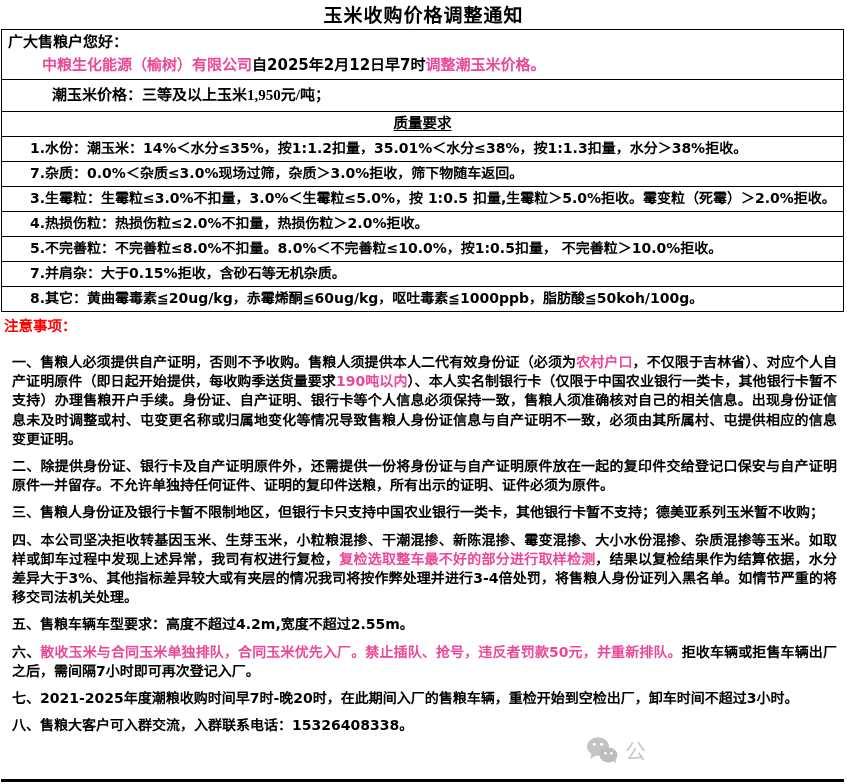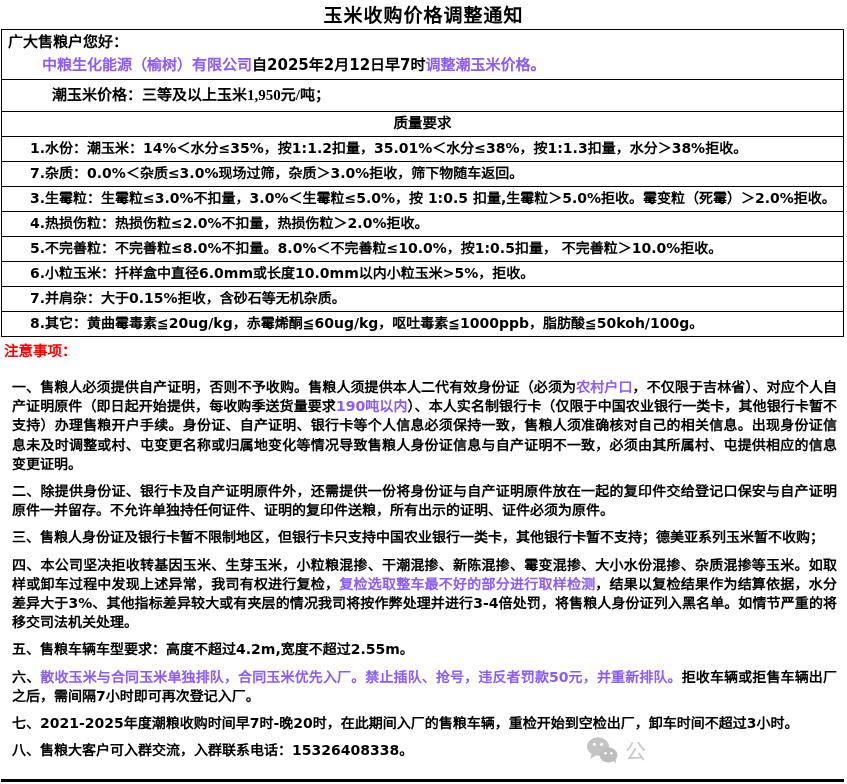--- a/index.html
+++ b/index.html
@@ -58,36 +58,37 @@
     font-weight: bold;
     line-height: 20px;
   }
   .company-line {
     font-size: 15px;
     font-weight: bold;
     line-height: 21px;
     padding-left: 34px;
     margin-top: 3px;
   }
-  .red { color: #8b5cf6; }
+  .red { color: #ec4899; }
 
   .price-row {
     font-size: 15px;
     font-weight: bold;
     padding-left: 44px;
     line-height: 26px;
     font-family: Liberation Serif, serif;
   }
 
   .qual-head {
     text-align: center;
     font-size: 14.5px;
     font-weight: bold;
   }
   .qual-head span.u {
+    text-decoration: underline;
     text-underline-offset: 2px;
   }
 
   .item {
     font-size: 14px;
     line-height: 19px;
     font-weight: bold;
     text-indent: 22px;
   }
 
@@ -189,25 +190,20 @@
         </td>
       </tr>
       <tr>
         <td>
           <div class="item">4.热损伤粒：热损伤粒≤2.0%不扣量，热损伤粒＞2.0%拒收。</div>
         </td>
       </tr>
       <tr>
         <td>
           <div class="item">5.不完善粒：不完善粒≤8.0%不扣量。8.0%＜不完善粒≤10.0%，按1:0.5扣量， 不完善粒＞10.0%拒收。</div>
-        </td>
-      </tr>
-      <tr>
-        <td>
-          <div class="item">6.小粒玉米：扦样盒中直径6.0mm或长度10.0mm以内小粒玉米&gt;5%，拒收。</div>
         </td>
       </tr>
       <tr>
         <td>
           <div class="item">7.并肩杂：大于0.15%拒收，含砂石等无机杂质。</div>
         </td>
       </tr>
       <tr>
         <td class="thick-bottom">
           <div class="item">8.其它：黄曲霉毒素≦20ug/kg，赤霉烯酮≦60ug/kg，呕吐毒素≦1000ppb，脂肪酸≦50koh/100g。</div>

